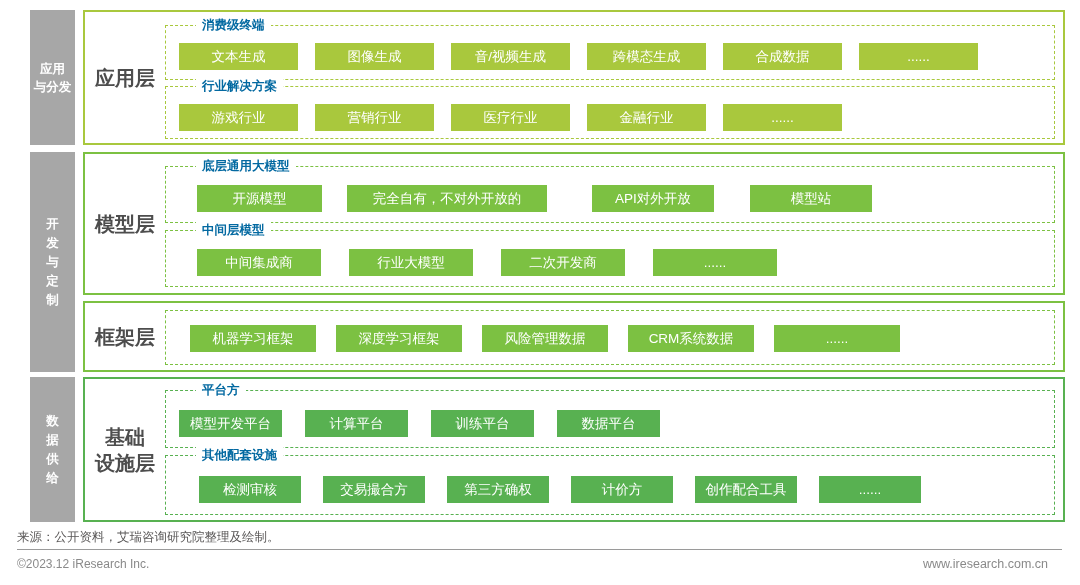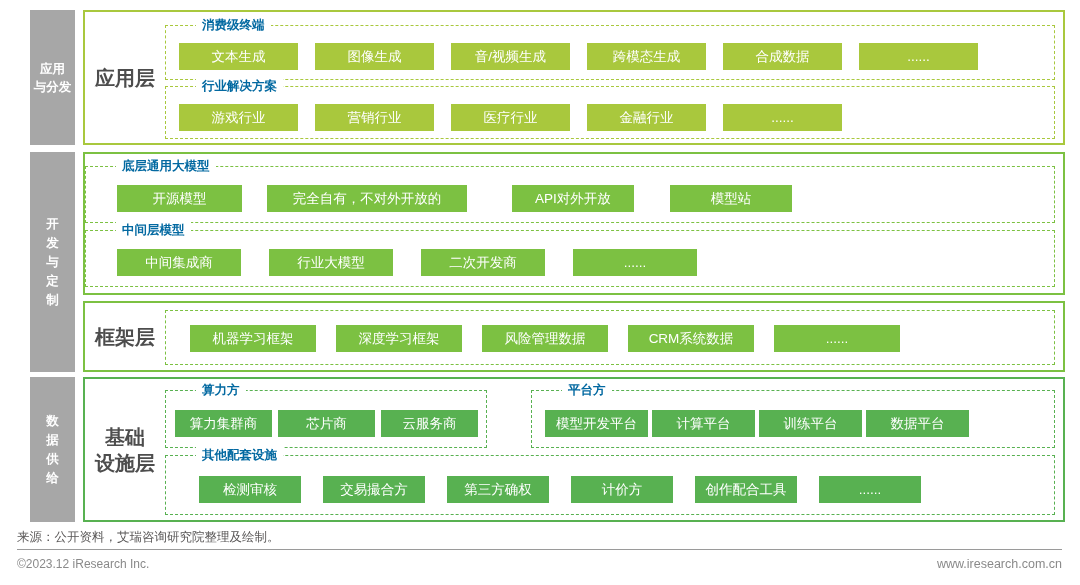--- a/index.html
+++ b/index.html
@@ -62,29 +62,29 @@
   .row-frame .pill{width:126px;margin-right:20px;}
 
   
   .infra-row1{display:flex;margin-top:11px;}
   .g-compute{width:322px;height:58px;margin-right:44px;flex-shrink:0;}
   .g-platform{flex:1;height:58px;}
   .g-other{margin-top:7px;height:60px;}
   .row-compute{padding:19px 0 0 9px;}
   .row-compute .pill{width:97px;margin-right:6px;}
   .row-platform{padding:19px 0 0 13px;}
-  .row-platform .pill{width:103px;margin-right:4px;}
+  .row-platform .pill{width:103px;margin-right:23px;}
   .row-other{padding:20px 0 0 33px;}
   .row-other .pill{width:102px;margin-right:22px;}
 
   
   .footer-source{position:absolute;left:17px;top:529px;font-size:12.5px;color:#595757;}
   .footer-line{position:absolute;left:17px;right:18px;top:549px;border-top:1px solid #9a9a9a;}
   .footer-copy{position:absolute;left:17px;top:557px;font-size:12px;color:#8a8a8a;}
-  .footer-site{position:absolute;right:18px;top:557px;font-size:12.5px;color:#8a8a8a;}
+  .footer-site{position:absolute;right:32px;top:557px;font-size:12.5px;color:#8a8a8a;}
 </style>
 </head>
 <body>
 
 <div class="canvas">
 
   <div class="gray-bar bar1">
     <span>应用</span>
     <span>与分发</span>
   </div>
@@ -123,20 +123,21 @@
           <div class="pill">营销行业</div>
           <div class="pill">医疗行业</div>
           <div class="pill">金融行业</div>
           <div class="pill">......</div>
         </div>
       </div>
     </div>
   </section>
 
   <section class="layer-box sec-model">
+    <div class="layer-label">模型层</div>
     <div class="layer-content">
       <div class="group g-model1">
         <span class="group-title">底层通用大模型</span>
         <div class="row row-model row-model1">
           <div class="pill">开源模型</div>
           <div class="pill">完全自有，不对外开放的</div>
           <div class="pill">API对外开放</div>
           <div class="pill">模型站</div>
         </div>
       </div>
@@ -167,28 +168,20 @@
     </div>
   </section>
 
   <section class="layer-box sec-infra">
     <div class="layer-label">
       <span>基础</span>
       <span>设施层</span>
     </div>
     <div class="layer-content">
       <div class="infra-row1">
-        <div class="group g-compute">
-          <span class="group-title">算力方</span>
-          <div class="row row-compute">
-            <div class="pill">算力集群商</div>
-            <div class="pill">芯片商</div>
-            <div class="pill">云服务商</div>
-          </div>
-        </div>
         <div class="group g-platform">
           <span class="group-title">平台方</span>
           <div class="row row-platform">
             <div class="pill">模型开发平台</div>
             <div class="pill">计算平台</div>
             <div class="pill">训练平台</div>
             <div class="pill">数据平台</div>
           </div>
         </div>
       </div>

